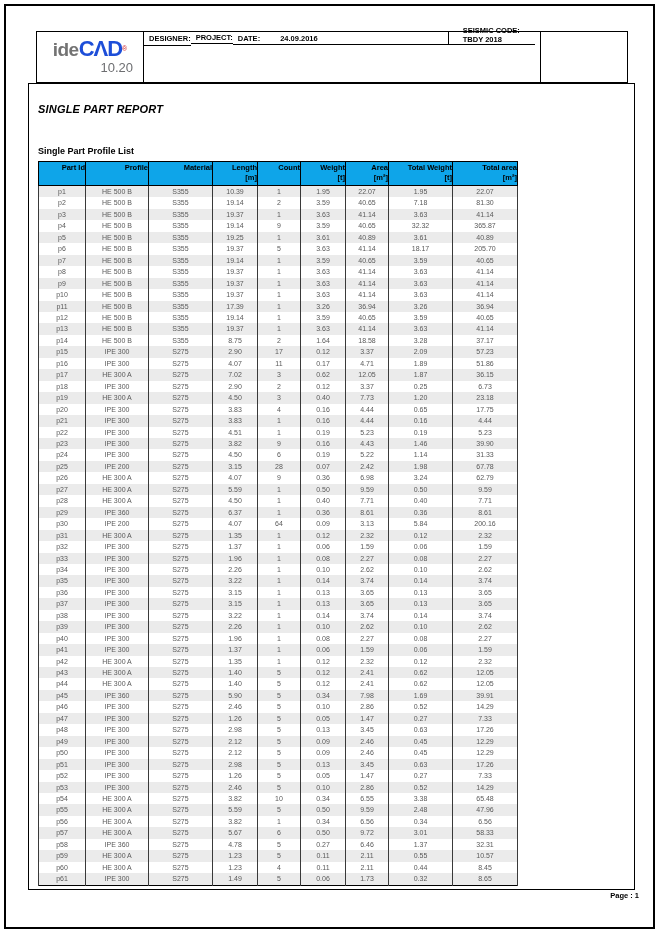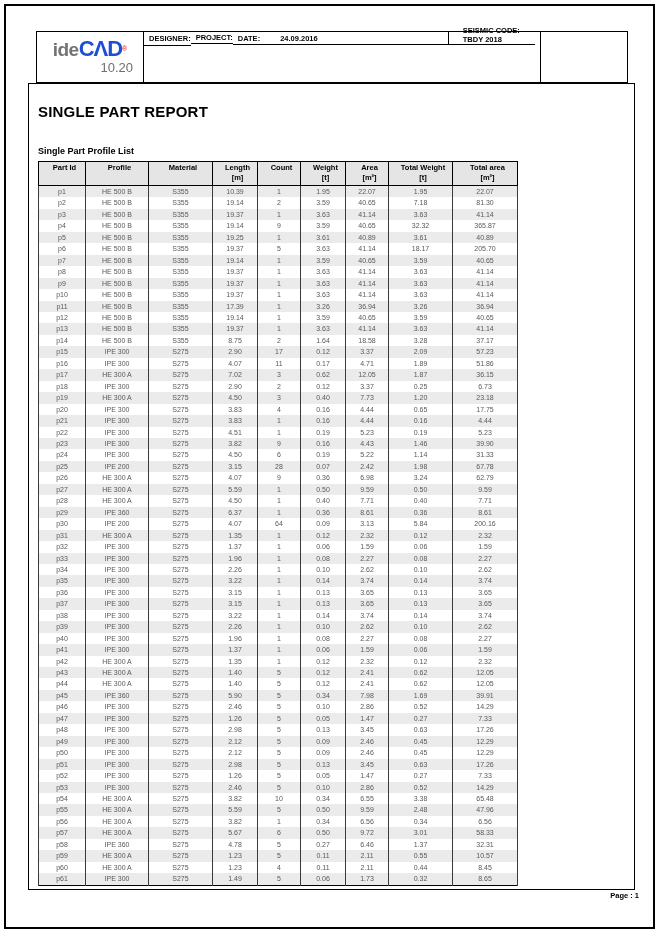--- a/index.html
+++ b/index.html
@@ -23,28 +23,28 @@
   .hdr-row-2{height:12px;border-bottom:1.5px solid #000;}
   .hdr-row-3{height:13px;border-bottom:1.5px solid #000;padding-left:0;gap:10px;}
   .hdr-row-4{flex:1;}
   .date-cell{width:216px;border-right:1.5px solid #000;box-sizing:border-box;height:100%;display:flex;align-items:center;padding-left:5px;}
   .date-value{margin-left:20px;}
   .seismic-cell{flex:1;height:100%;display:flex;align-items:flex-end;padding-left:4px;}
   .hdr-right{flex:1;}
 
   
   .frame{position:absolute;left:28px;top:83px;width:607px;height:807px;border:1.5px solid #000;box-sizing:border-box;background:#fff;}
-  .report-title{position:absolute;left:38px;top:103px;font-size:15px;font-weight:bold;letter-spacing:0.2px;}
+  .report-title{position:absolute;left:38px;top:103px;font-size:11px;font-weight:bold;letter-spacing:0.2px;font-style:italic;}
   .list-title{position:absolute;left:38px;top:146px;font-size:9px;font-weight:bold;}
 
   
   table.profile{position:absolute;left:38px;top:161px;width:479px;border-collapse:collapse;table-layout:fixed;border:1.5px solid #000;}
   table.profile th{
-    background:#e5e5e5;border:1.2px solid #000;font-size:7.5px;font-weight:bold;
-    padding:1px 0 2px 5px;text-align:center;vertical-align:top;line-height:10px;height:22px;box-sizing:border-box;
+    background:#0ea5e9;border:1.2px solid #000;font-size:7.5px;font-weight:bold;
+    padding:1px 0 2px 5px;text-align:right;vertical-align:top;line-height:10px;height:22px;box-sizing:border-box;
   }
   table.profile th .unit{font-weight:bold;min-height:10px;}
   table.profile tbody tr{height:11.45px;}
   table.profile tbody tr:nth-child(odd){background:#ebebeb;}
   table.profile tbody tr:nth-child(even){background:#ffffff;}
   table.profile td{
     border-left:1px solid #3a3a3a;border-right:1px solid #3a3a3a;border-top:none;border-bottom:none;
     font-size:7px;color:#595959;text-align:center;padding:0;line-height:11.45px;
     white-space:nowrap;overflow:hidden;
   }

